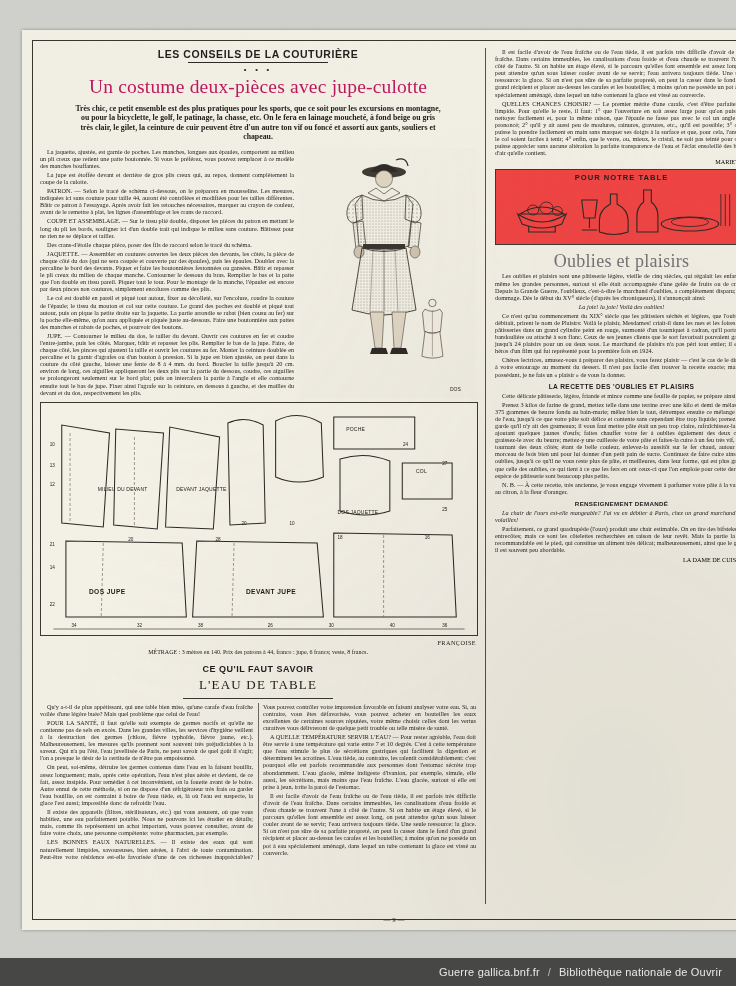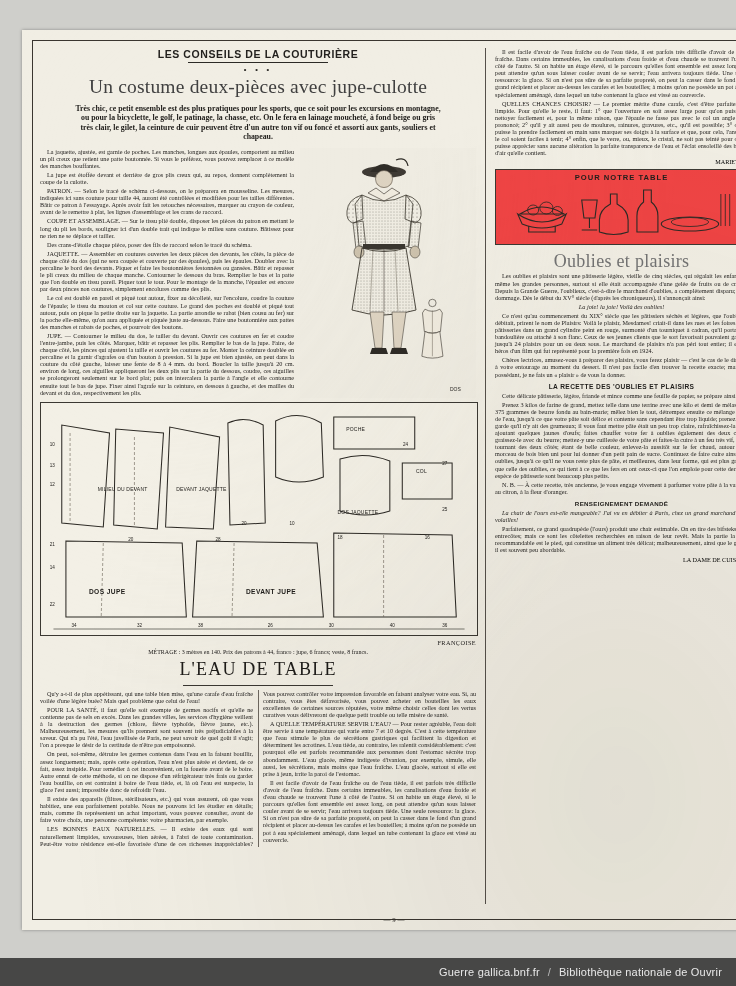--- a/index.html
+++ b/index.html
@@ -59,21 +59,21 @@
   }
   .dots{
     text-align:center;font-size:9px;letter-spacing:3px;color:#2c2a26;line-height:8px;margin:3px 0 2px;
   }
   h1.title{
     text-align:center;
     font-family:"Liberation Serif", serif;
     font-size:19.5px;
     font-weight:normal;
     margin:2px 0 6px 0;
-    color:#404040;
+    color:#be185d;
     letter-spacing:.2px;
   }
   .lead{
     font-size:7.8px;
     line-height:9.4px;
     text-align:center;
     color:#22201d;
     margin:0 34px 6px 34px;
     font-weight:bold;
   }
@@ -147,21 +147,21 @@
     text-align:center;
     font-family:"Liberation Sans", sans-serif;
     font-weight:bold;
     font-size:9px;
     letter-spacing:.5px;
     margin:8px 0 0 0;
     color:#201e1b;
   }
   h2.bigtitle{
     text-align:center;
-    font-size:18px;
+    font-size:13px;
     font-weight:normal;
     letter-spacing:1.2px;
     margin:3px 0 5px 0;
     color:#1d1b18;
   }
   .rule-short{width:150px;height:1px;background:#3a3731;margin:1px auto 4px auto;}
   .twocol{
     column-count:2;
     column-gap:10px;
     column-rule:1px solid #6d675f;
@@ -388,20 +388,21 @@
         <div class="num" style="left:66%;top:95%;">30</div>
         <div class="num" style="left:80%;top:95%;">40</div>
         <div class="num" style="left:92%;top:95%;">36</div>
       </div>
 
       <p class="body" style="margin-top:3px;"></p>
       <div class="sig">FRANÇOISE</div>
       <div class="mesure">MÉTRAGE : 3 mètres en 140.
 Prix des patrons à 44, franco : jupe, 6 francs; veste, 8 francs.</div>
 
+      <div class="sechead">CE QU'IL FAUT SAVOIR</div>
       <h2 class="bigtitle">L'EAU DE TABLE</h2>
       <div class="rule-short"></div>
       <div class="twocol">
         <p>Qu'y a-t-il de plus appétissant, qui une table bien mise, qu'une carafe d'eau fraîche voilée d'une légère buée? Mais quel problème que celui de l'eau!</p>
         <p>POUR LA SANTÉ, il faut qu'elle soit exempte de germes nocifs et qu'elle ne contienne pas de sels en excès. Dans les grandes villes, les services d'hygiène veillent à la destruction des germes (chlore, fièvre typhoïde, fièvre jaune, etc.). Malheureusement, les mesures qu'ils prennent sont souvent très préjudiciables à la saveur. Qui n'a pu l'été, l'eau javellisée de Paris, ne peut savoir de quel goût il s'agit; l'on a presque le désir de la certitude de n'être pas empoisonné.</p>
         <p>On peut, soi-même, détruire les germes contenus dans l'eau en la faisant bouillir, assez longuement; mais, après cette opération, l'eau n'est plus aérée et devient, de ce fait, assez insipide. Pour remédier à cet inconvénient, on la fouette avant de le boire. Autre ennui de cette méthode, si on ne dispose d'un réfrigérateur très frais ou garder l'eau bouillie, on est contraint à boire de l'eau tiède, et, là où l'eau est suspecte, la glace l'est aussi; impossible donc de refroidir l'eau.</p>
         <p>Il existe des appareils (filtres, stérilisateurs, etc.) qui vous assurent, où que vous habitiez, une eau parfaitement potable. Nous ne pouvons ici les étudier en détails; mais, comme ils représentent un achat important, vous pouvez consulter, avant de faire votre choix, une personne compétente: votre pharmacien, par exemple.</p>
         <p>LES BONNES EAUX NATURELLES. — Il existe des eaux qui sont naturellement limpides, savoureuses, bien aérées, à l'abri de toute contamination. Peut-être votre résidence est-elle favorisée d'une de ces richesses inappréciables? Vous pouvez contrôler votre impression favorable en faisant analyser votre eau. Si, au contraire, vous êtes défavorisée, vous pouvez acheter en bouteilles les eaux excellentes de certaines sources réputées, votre même choisir celles dont les vertus curatives vous délivreront de quelque petit trouble ou telle misère de santé.</p>
         <p>A QUELLE TEMPÉRATURE SERVIR L'EAU? — Pour rester agréable, l'eau doit être servie à une température qui varie entre 7 et 10 degrés. C'est à cette température que l'eau stimule le plus de sécrétions gastriques qui facilitent la digestion et déterminent les acrotines. L'eau tiède, au contraire, les ralentit considérablement: c'est pourquoi elle est parfois recommandée aux personnes dont l'estomac sécrète trop abondamment. L'eau glacée, même indigeste d'ivanion, par exemple, simule, elle aussi, les sécrétions, mais moins que l'eau fraîche. L'eau glacée, surtout si elle est prise à jeun, irrite la paroi de l'estomac.</p>
         <p>Il est facile d'avoir de l'eau fraîche ou de l'eau tiède, il est parfois très difficile d'avoir de l'eau fraîche. Dans certains immeubles, les canalisations d'eau froide et d'eau chaude se trouvent l'une à côté de l'autre. Si on habite un étage élevé, si le parcours qu'elles font ensemble est assez long, on peut attendre qu'un sous laisser couler avant de se servir; l'eau arrivera toujours tiède. Une seule ressource: la glace. Si on n'est pas sûre de sa parfaite propreté, on peut la casser dans le fond d'un grand récipient et placer au-dessus les carafes et les bouteilles; à moins qu'on ne possède un pot à eau spécialement aménagé, dans lequel un tube contenant la glace est vissé au couvercle.</p>

